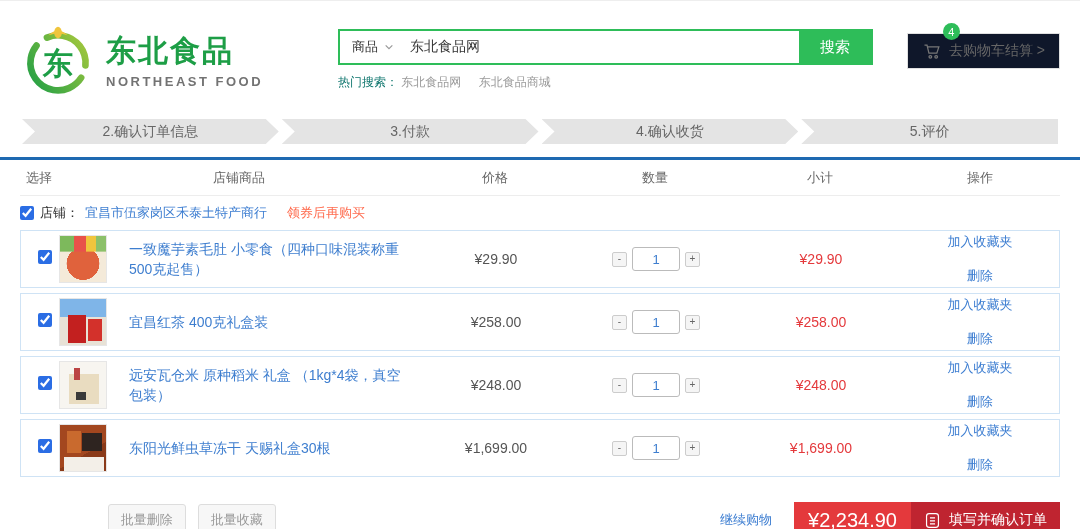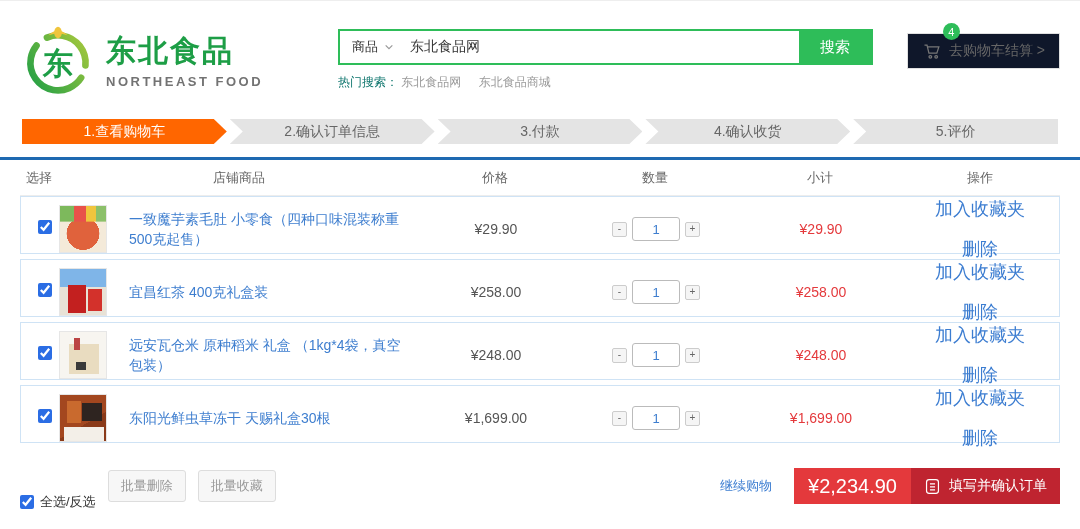--- a/index.html
+++ b/index.html
@@ -79,21 +79,21 @@
       linear-gradient(150deg,#a3471f 0 60%,#8a3a19 60%);
       background-size:40px 14px,20px 18px,14px 22px,100% 100%;
       background-position:4px 32px,22px 8px,7px 6px,0 0; }
   .c-title { padding-right:14px; }
   .c-title a { color:#3e7ecf; font-size:14px; text-decoration:none; line-height:1.45; cursor:pointer; display:block; }
   .c-price { text-align:center; font-size:14px; color:#555; }
   .c-qty { display:flex; align-items:center; justify-content:center; gap:5px; }
   .step-btn { width:15px; height:15px; border:1px solid #ccc; background:#f5f5f5; color:#666; font-size:10px; line-height:1; cursor:pointer; border-radius:2px; padding:0; font-family:inherit; }
   .qty-input { width:48px; height:24px; border:1px solid #bbb; border-radius:3px; text-align:center; font-size:13px; color:#3e7ecf; font-family:inherit; }
   .c-subtotal { text-align:center; font-size:14px; color:#e4393c; }
-  .c-actions { display:flex; flex-direction:column; align-items:center; gap:16px; font-size:18px;text-align:right; }
+  .c-actions { display:flex; flex-direction:column; align-items:center; gap:16px; font-size:13px;text-align:right; }
   .c-actions a { color:#3c7dd1; text-decoration:none; cursor:pointer; }
 
   
   .cart-footer { margin:18px 20px 0 20px; display:flex; align-items:center; }
   .select-all { display:flex; align-items:center; gap:6px; font-size:13px; color:#333;margin-top:32px; }
   .batch-btn { margin-left:12px; background:#f7f7f7; border:1px solid #ddd; color:#999; font-size:13px; padding:6px 12px; border-radius:3px; cursor:pointer; font-family:inherit; }
   .footer-right { margin-left:auto; display:flex; align-items:center; }
   .continue-link { color:#3c7dd1; font-size:13px; text-decoration:none; margin-right:22px; cursor:pointer; }
   .total-bar { display:flex; align-items:stretch; height:36px; cursor:pointer; }
   .total-amount { background:#e4393c; color:#fff; font-size:20px; display:flex; align-items:center; padding:0 14px; }
@@ -150,38 +150,43 @@
           <path d="M3 5 h3 l2.3 9.5 h9.5 l2.4-7.5 H7"></path>
           <circle cx="10" cy="19" r="1.6"></circle>
             <circle cx="17" cy="19" r="1.6"></circle>
         </svg>
         <span>去购物车结算 &gt;</span>
       </div>
     </div>
   </header>
 
   <nav class="steps">
-    <div class="step first">1.查看购物车</div>
     <div class="step">2.确认订单信息</div>
     <div class="step">3.付款</div>
     <div class="step">4.确认收货</div>
     <div class="step last">5.评价</div>
   </nav>
 
   <div class="blue-divider"></div>
 
   <div class="table-head grid-cols">
     <span class="h first">选择</span>
     <span class="h">店铺商品</span>
     <span class="h">价格</span>
     <span class="h">数量</span>
     <span class="h">小计</span>
     <span class="h">操作</span>
   </div>
 
+  <div class="store-row">
+    <input type="checkbox" checked="" style="">
+    <span>店铺：</span>
+    <a class="store-name">宜昌市伍家岗区禾泰土特产商行</a>
+    <a class="coupon">领券后再购买</a>
+  </div>
 
   <div class="item-row">
     <div class="c-check"><input type="checkbox" checked="" style=""></div>
     <div>
         <div class="thumb thumb-0"></div>
       </div>
     <div class="c-title">
         <a>一致魔芋素毛肚 小零食（四种口味混装称重500克起售）</a>
       </div>
     <div class="c-price">¥29.90</div>

